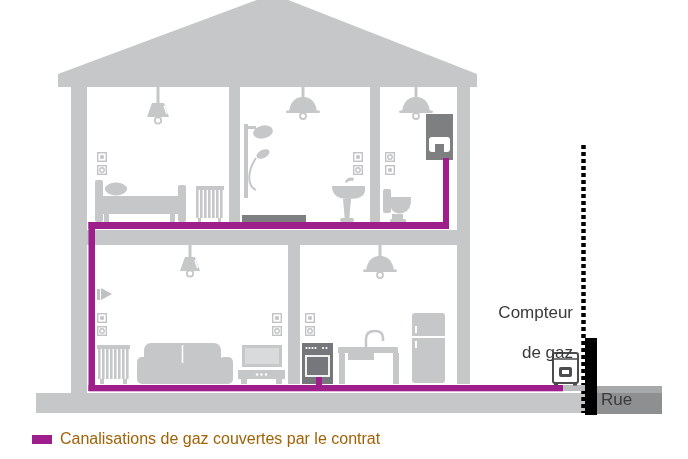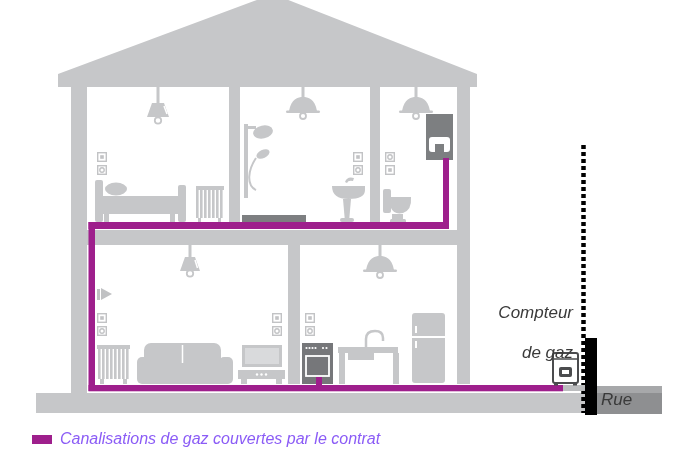--- a/index.html
+++ b/index.html
@@ -1,24 +1,24 @@
 <!DOCTYPE html>
 <html><head>
 <meta charset="utf-8">
 <style>
   html,body{margin:0;padding:0;background:#fff;}
   #stage{position:relative;width:688px;height:459px;background:#fff;overflow:hidden;
-         font-family:"Liberation Sans",sans-serif;font-style:italic;}
+         font-family:"Liberation Sans",sans-serif;}
   #stage svg{position:absolute;left:0;top:0;}
   .label{position:absolute;color:#3a3a3a;font-size:17px;line-height:20px;white-space:pre;}
   #meter-label{left:468px;top:303px;width:105px;text-align:right;}
   #street-label{left:601px;top:353px;margin-top:37px;}
   #legend{position:absolute;left:32px;top:429px;display:flex;align-items:center;gap:8px;}
   #legend .swatch{width:20px;height:9px;background:#9e1f8c;flex:0 0 auto;}
-  #legend .legend-text{color:#8b5cf6;font-size:16px;line-height:20px;}
+  #legend .legend-text{color:#a16207;font-size:16px;line-height:20px;}
 </style>
 </head>
 <body>
 
 <div id="stage">
 
 <svg width="688" height="459" viewBox="0 0 688 459">
   <defs>
     <symbol id="sw-sq" viewBox="0 0 10 10">
       <rect x="0.7" y="0.7" width="8.6" height="8.6" fill="#fff" stroke="#c2c3c5" stroke-width="1.4"></rect>

